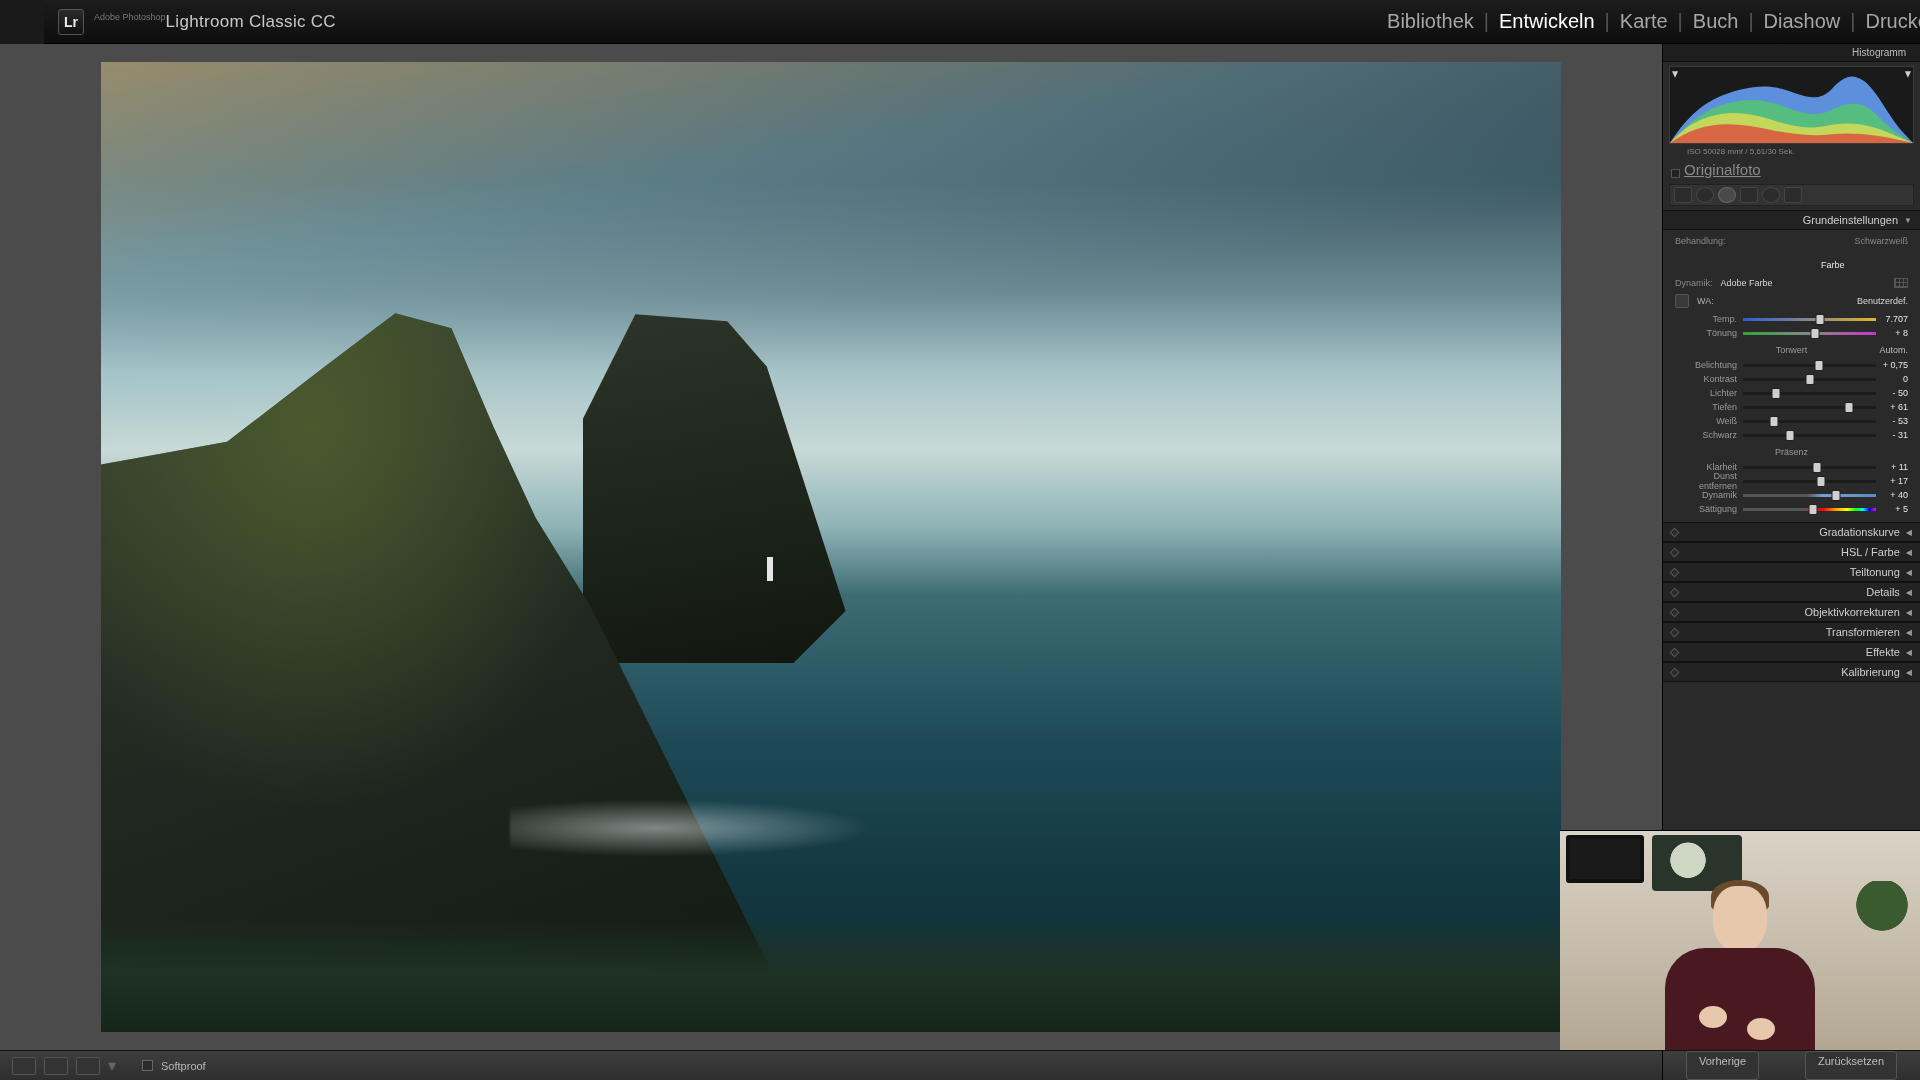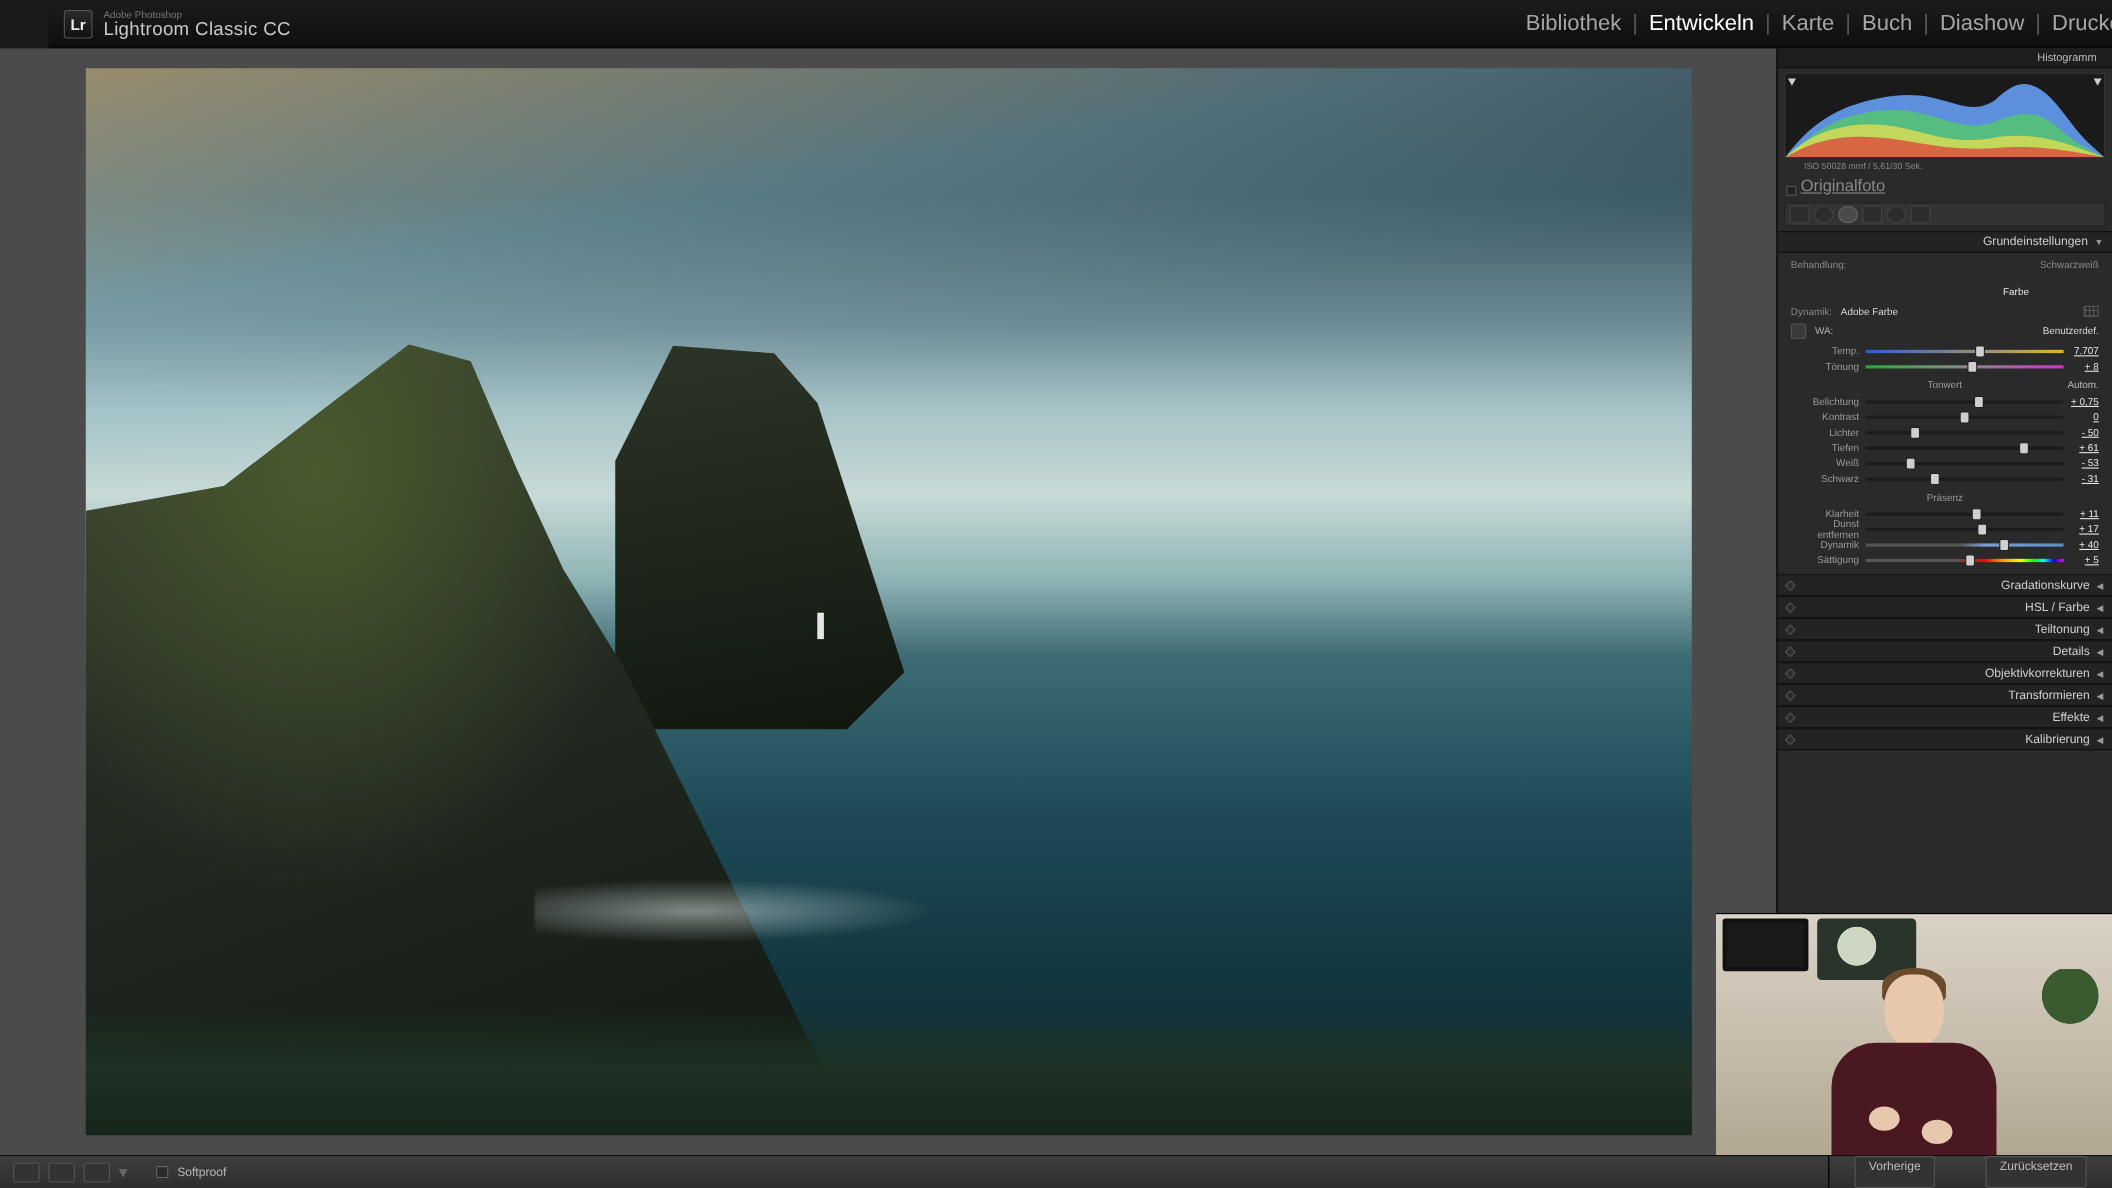--- a/index.html
+++ b/index.html
@@ -21,21 +21,21 @@
     margin-left: 44px;
   }
   .logo-group { display:flex; align-items:center; gap:10px; }
   .lr-logo {
     width: 26px; height: 26px;
     background: linear-gradient(#2b2b2b,#111);
     border:1px solid #555; border-radius:3px;
     display:flex; align-items:center; justify-content:center;
     color:#eaeaea; font-size:14px; font-weight:bold;
   }
-  .app-title-group { display:flex; flex-direction:column; line-height:1; }
+  .app-title-group { display:flex; line-height:1; }
   .app-subtitle { font-size:9px; color:#777; }
   .app-title { font-size:17px; color:#c9c9c9; font-weight:300; letter-spacing:.3px; }
   .modules { margin-left:auto; display:flex; gap:0; font-size:20px; font-weight:300; }
   .modules span { color:#a6a6a6; padding:0 10px; cursor:pointer; }
   .modules span.sep { color:#555; padding:0; }
   .modules span.active { color:#ffffff; }
   
   .main {
     position:absolute; top:44px; bottom:30px; left:0; right:0;
     display:flex;
@@ -70,21 +70,21 @@
     position:absolute; left:28%; bottom:18%; width:25%; height:6%;
     background: radial-gradient(ellipse at 40% 50%, rgba(230,240,240,0.5) 0%, rgba(0,0,0,0) 70%);
     filter: blur(1px);
   }
   .foreground {
     position:absolute; left:0; bottom:0; width:100%; height:12%;
     background: linear-gradient(to top, #16251a 0%, #1e3224 50%, rgba(0,0,0,0) 100%);
   }
   
   .right-panel {
-    width: 305px; background:#2a2a2a;
+    width: 258px; background:#2a2a2a;
     display:flex; flex-direction:column;
     font-size:10px; color:#b0b0b0;
     overflow-y:hidden;
     border-left:1px solid #000;
   }
   .panel-header {
     height:18px; background:#1e1e1e;
     display:flex; align-items:center; justify-content:flex-end;
     padding:0 8px; font-size:10px; color:#bdbdbd;
     border-bottom:1px solid #111;
@@ -117,21 +117,21 @@
   .section-body { padding:4px 12px 6px; }
   .row { display:flex; align-items:center; height:14px; }
   .row .lbl { width:68px; text-align:right; padding-right:6px; font-size:9px; color:#9a9a9a;}
   .row .slider { flex:1; height:3px; background:#1c1c1c; position:relative; border-radius:1px;}
   .row .slider .fill-grad { position:absolute; inset:0; }
   .row .slider .knob {
      position:absolute; top:-3px; width:7px; height:9px; background:#cfcfcf;
      border-radius:1px; transform:translateX(-50%);
      box-shadow:0 0 0 1px #222;
   }
-  .row .val { width:32px; text-align:right; font-size:9px; color:#e6e6e6; padding-left:4px;text-decoration:underline;}
+  .row .val { width:32px; text-align:right; font-size:9px; color:#e6e6e6; padding-left:4px;}
   .subhdr { text-align:center; font-size:9px; color:#9a9a9a; margin:5px 0 3px; position:relative;}
   .subhdr .auto { position:absolute; right:0; top:0; font-size:9px; color:#bdbdbd;}
   .tab-row { display:flex; justify-content:flex-end; gap:10px; font-size:9px; padding:2px 0 5px; }
   .tab-row .t { color:#888; }
   .tab-row .t.active { color:#e6e6e6;margin-top:24px; }
   .profile-row { display:flex; align-items:center; gap:8px; padding:3px 0 6px; font-size:9px;}
   .profile-row .lbl2 { color:#888; }
   .profile-row .val2 { color:#d8d8d8; }
   .profile-row .grid { margin-left:auto; width:14px; height:10px; border:1px solid #555;
         background: repeating-linear-gradient(90deg,#555 0 1px, transparent 1px 4px),

